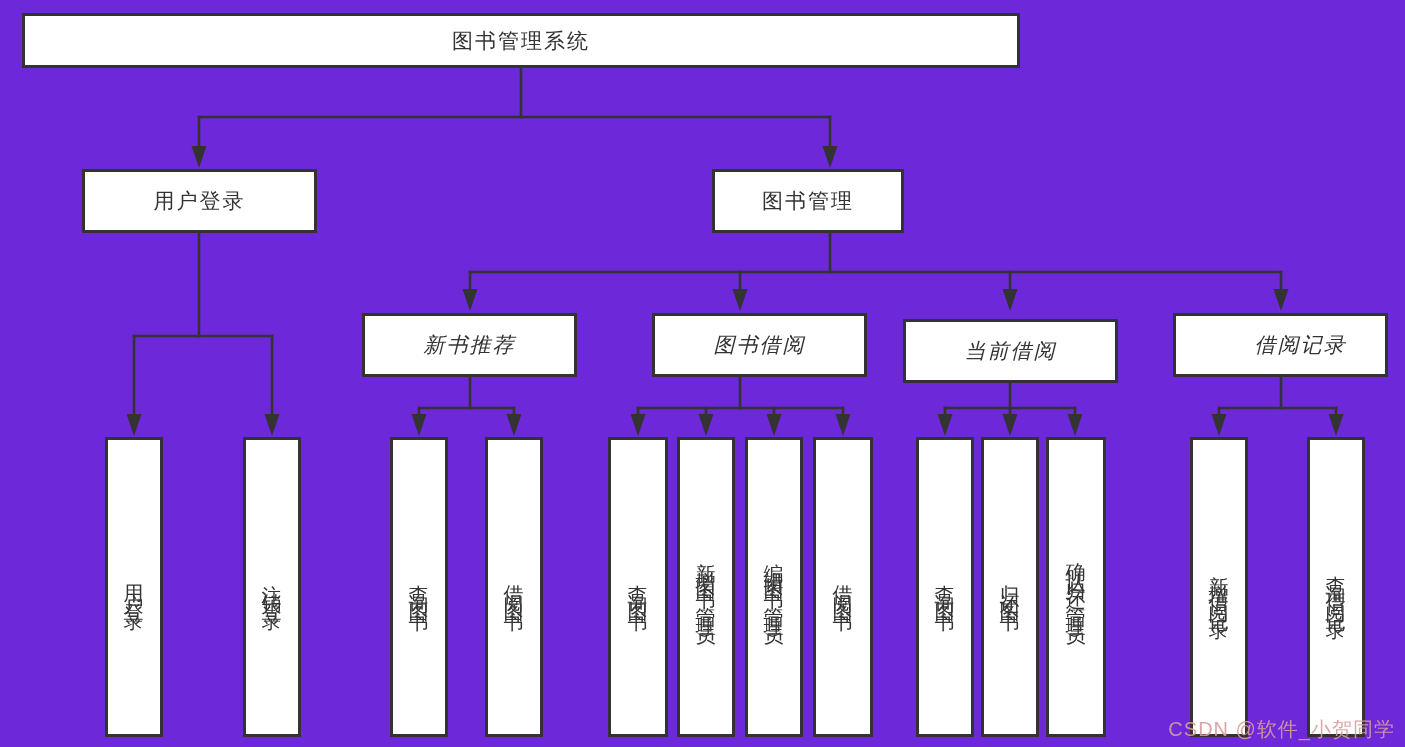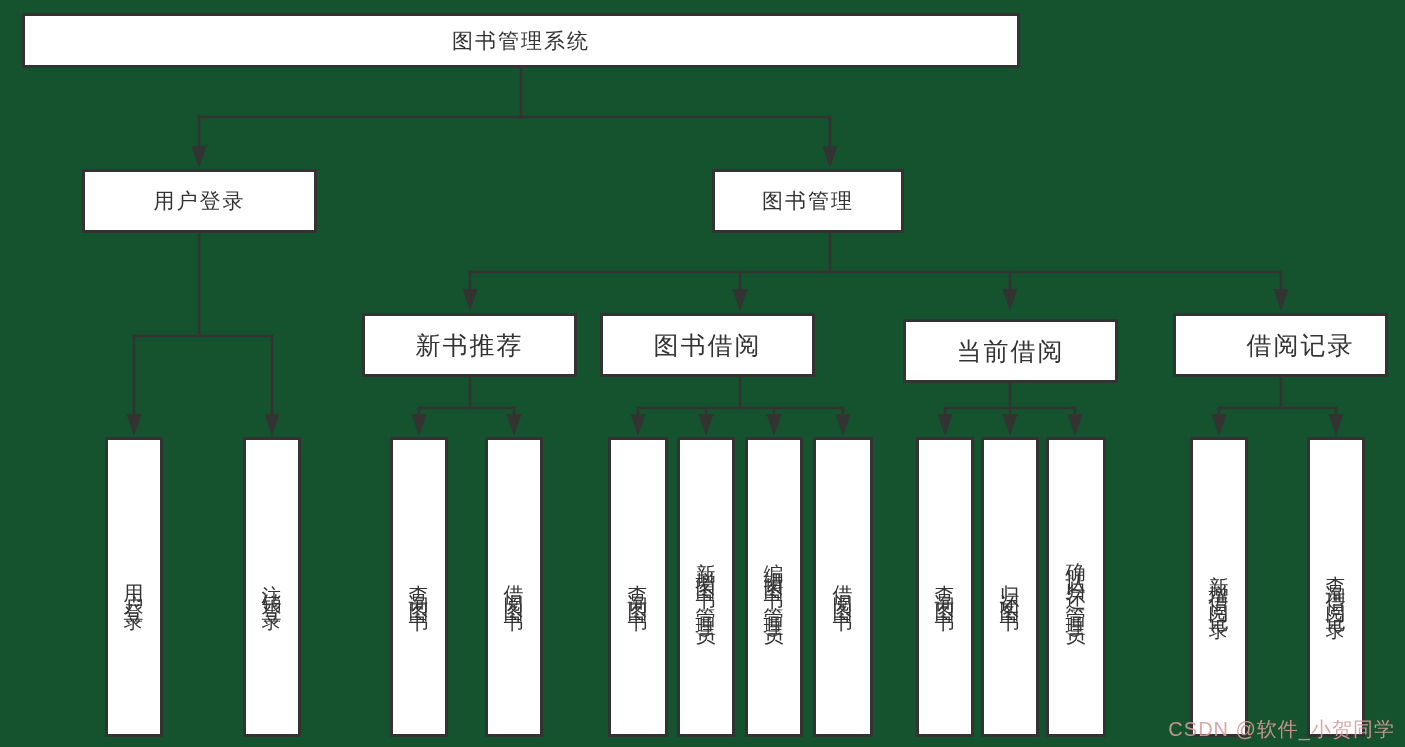--- a/index.html
+++ b/index.html
@@ -1,31 +1,31 @@
 <!DOCTYPE html>
 <html><head>
 <meta charset="utf-8">
 <style>
   html,body{margin:0;padding:0;background:#ffffff;}
   .stage{
-    position:relative;width:1405px;height:747px;background:#14532d;
+    position:relative;width:1405px;height:747px;background:#6d28d9;
     font-family:"Liberation Sans","DejaVu Sans",sans-serif;overflow:hidden;color:#333;
   }
   .wires{position:absolute;left:0;top:0;width:1405px;height:747px;}
   .box{
     position:absolute;box-sizing:border-box;border:3px solid #333333;background:#ffffff;
     display:flex;align-items:center;justify-content:center;color:#333333;z-index:2;
   }
   .root{left:22px;top:13px;width:998px;height:55px;font-size:21px;letter-spacing:2px;}
   .lvl2{top:169px;width:235px;height:64px;font-size:21px;letter-spacing:2px;}
   .lvl2.a{left:82px;}
   .lvl2.b{left:712px;width:192px;}
-  .grp{top:313px;width:215px;height:64px;font-size:25px;letter-spacing:2px;}
+  .grp{top:313px;width:215px;height:64px;font-size:21px;letter-spacing:2px;font-style:italic;}
   .grp.g1{left:362px;}
-  .grp.g2{left:600px;text-align:right;}
+  .grp.g2{left:652px;text-align:right;}
   .grp.g3{left:903px;margin-top:6px;}
   .grp.g4{left:1173px;padding-left:40px;}
   .leaf{top:437px;width:58px;height:300px;}
   .vtext{
     writing-mode:vertical-rl;text-orientation:mixed;
     font-size:20px;letter-spacing:9px;line-height:1;white-space:nowrap;
   }
   .watermark{
     position:absolute;right:10px;bottom:4px;font-size:20px;letter-spacing:1px;
     z-index:5;pointer-events:none;opacity:0.9;

